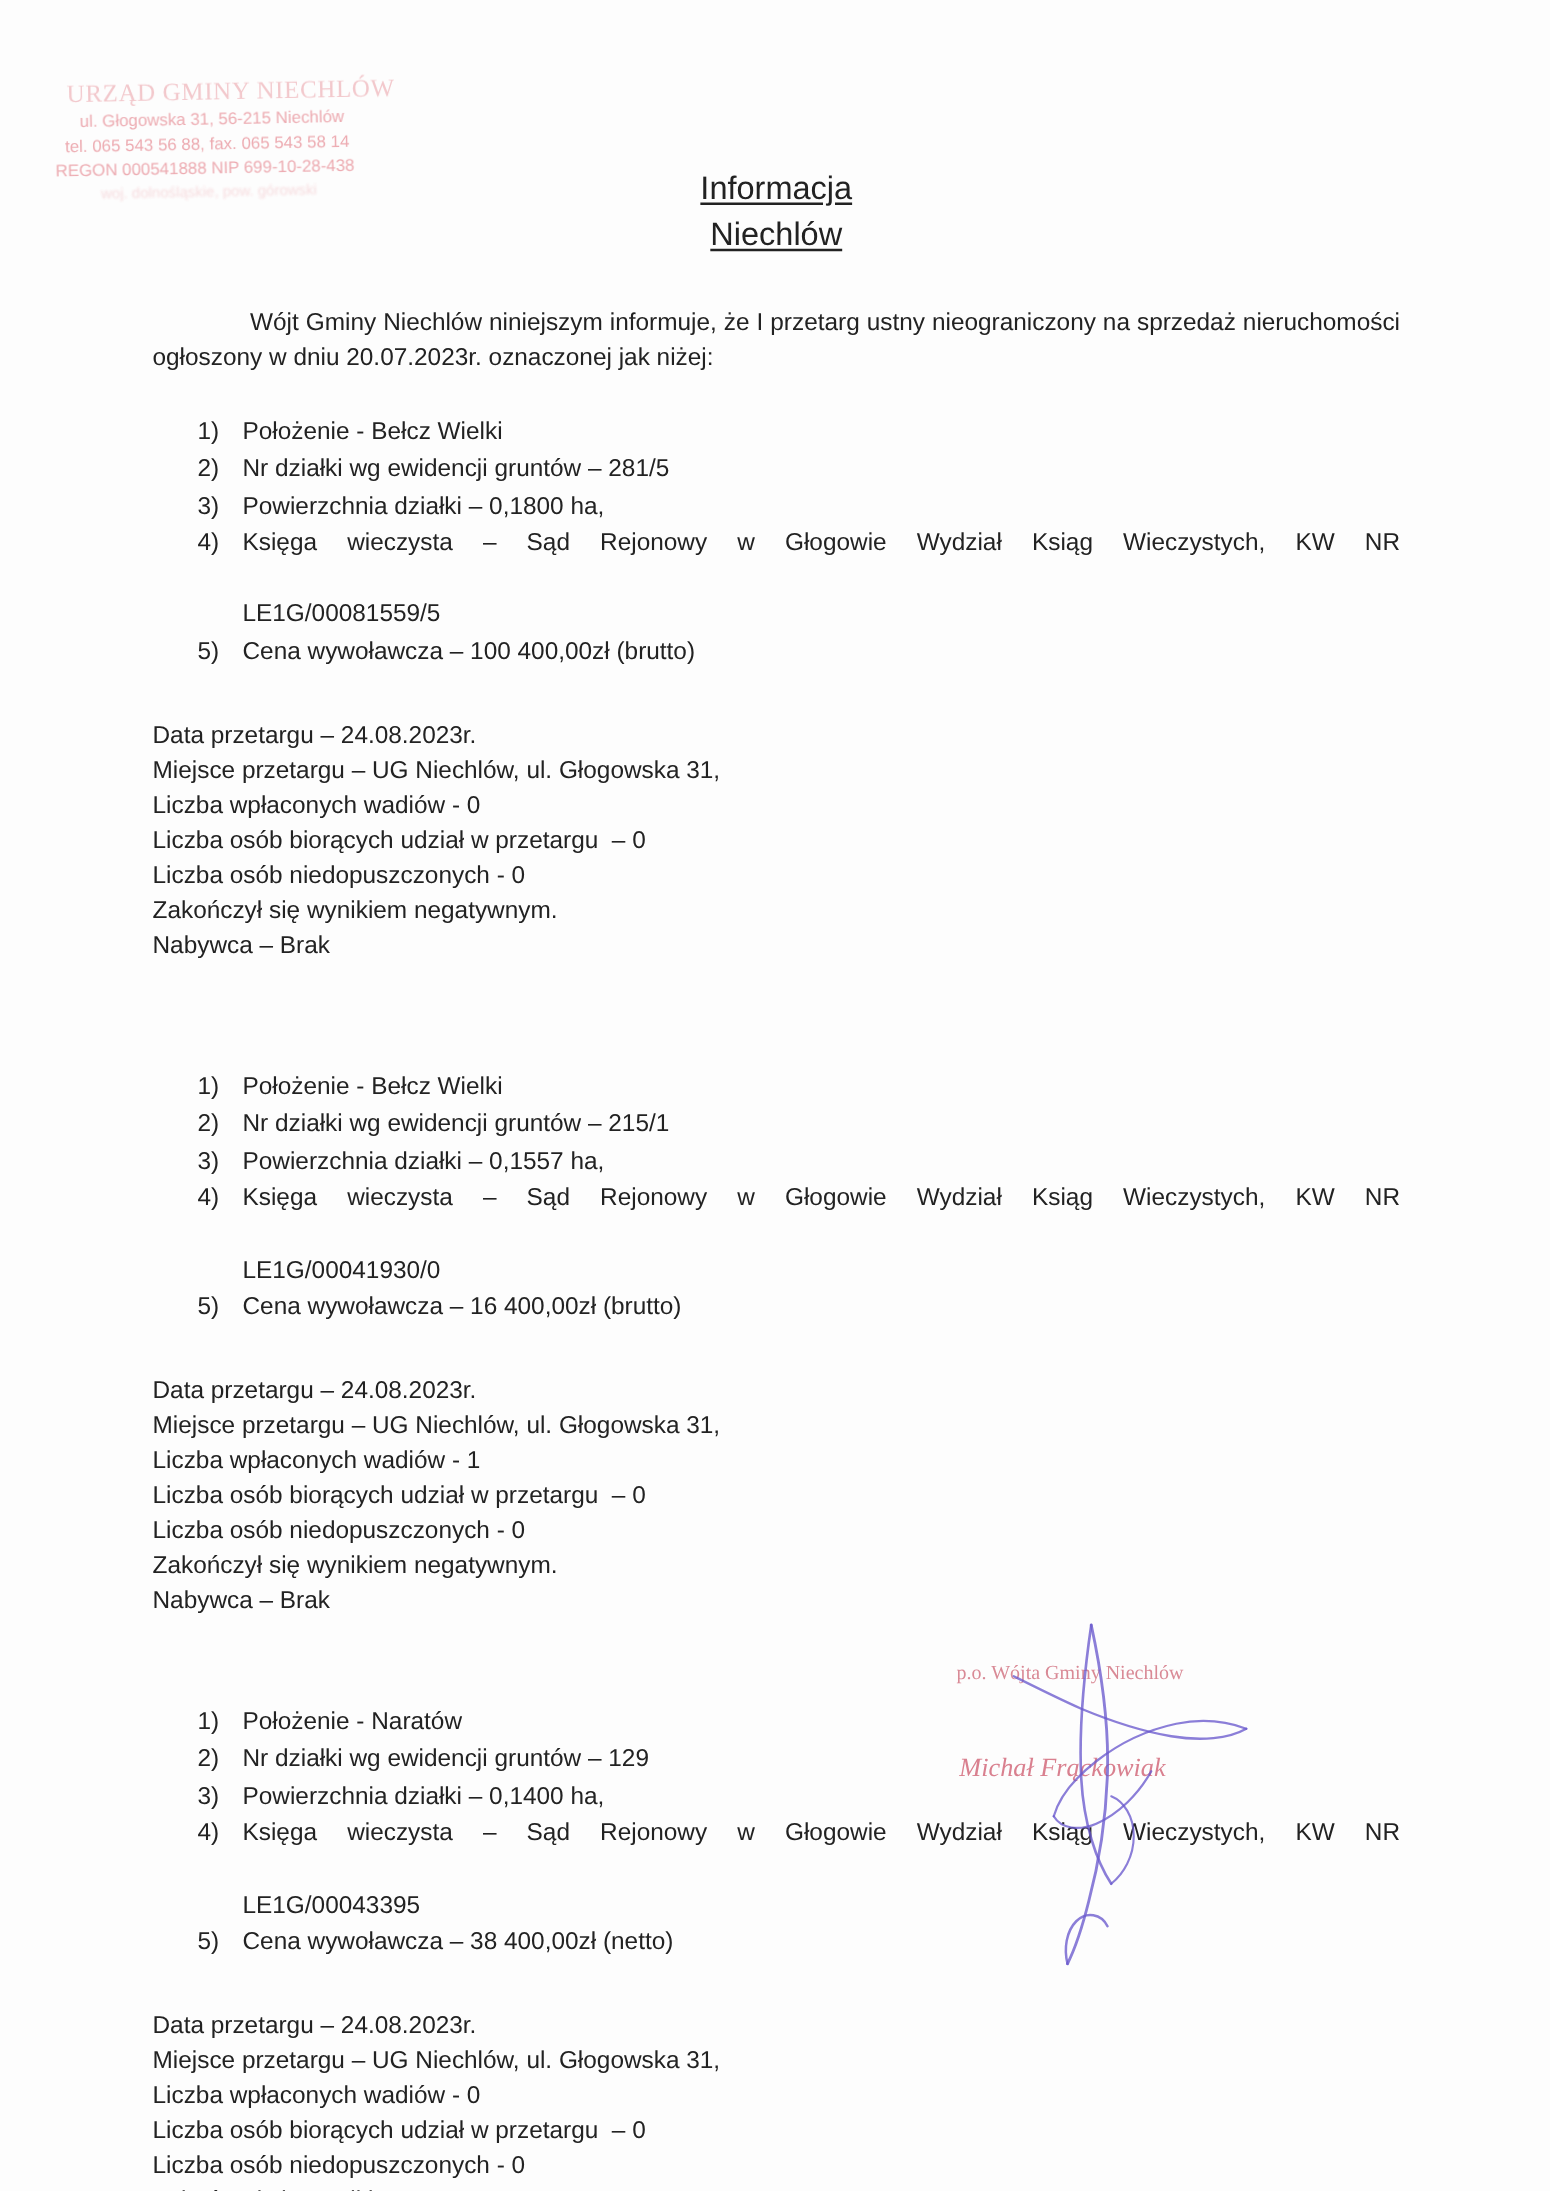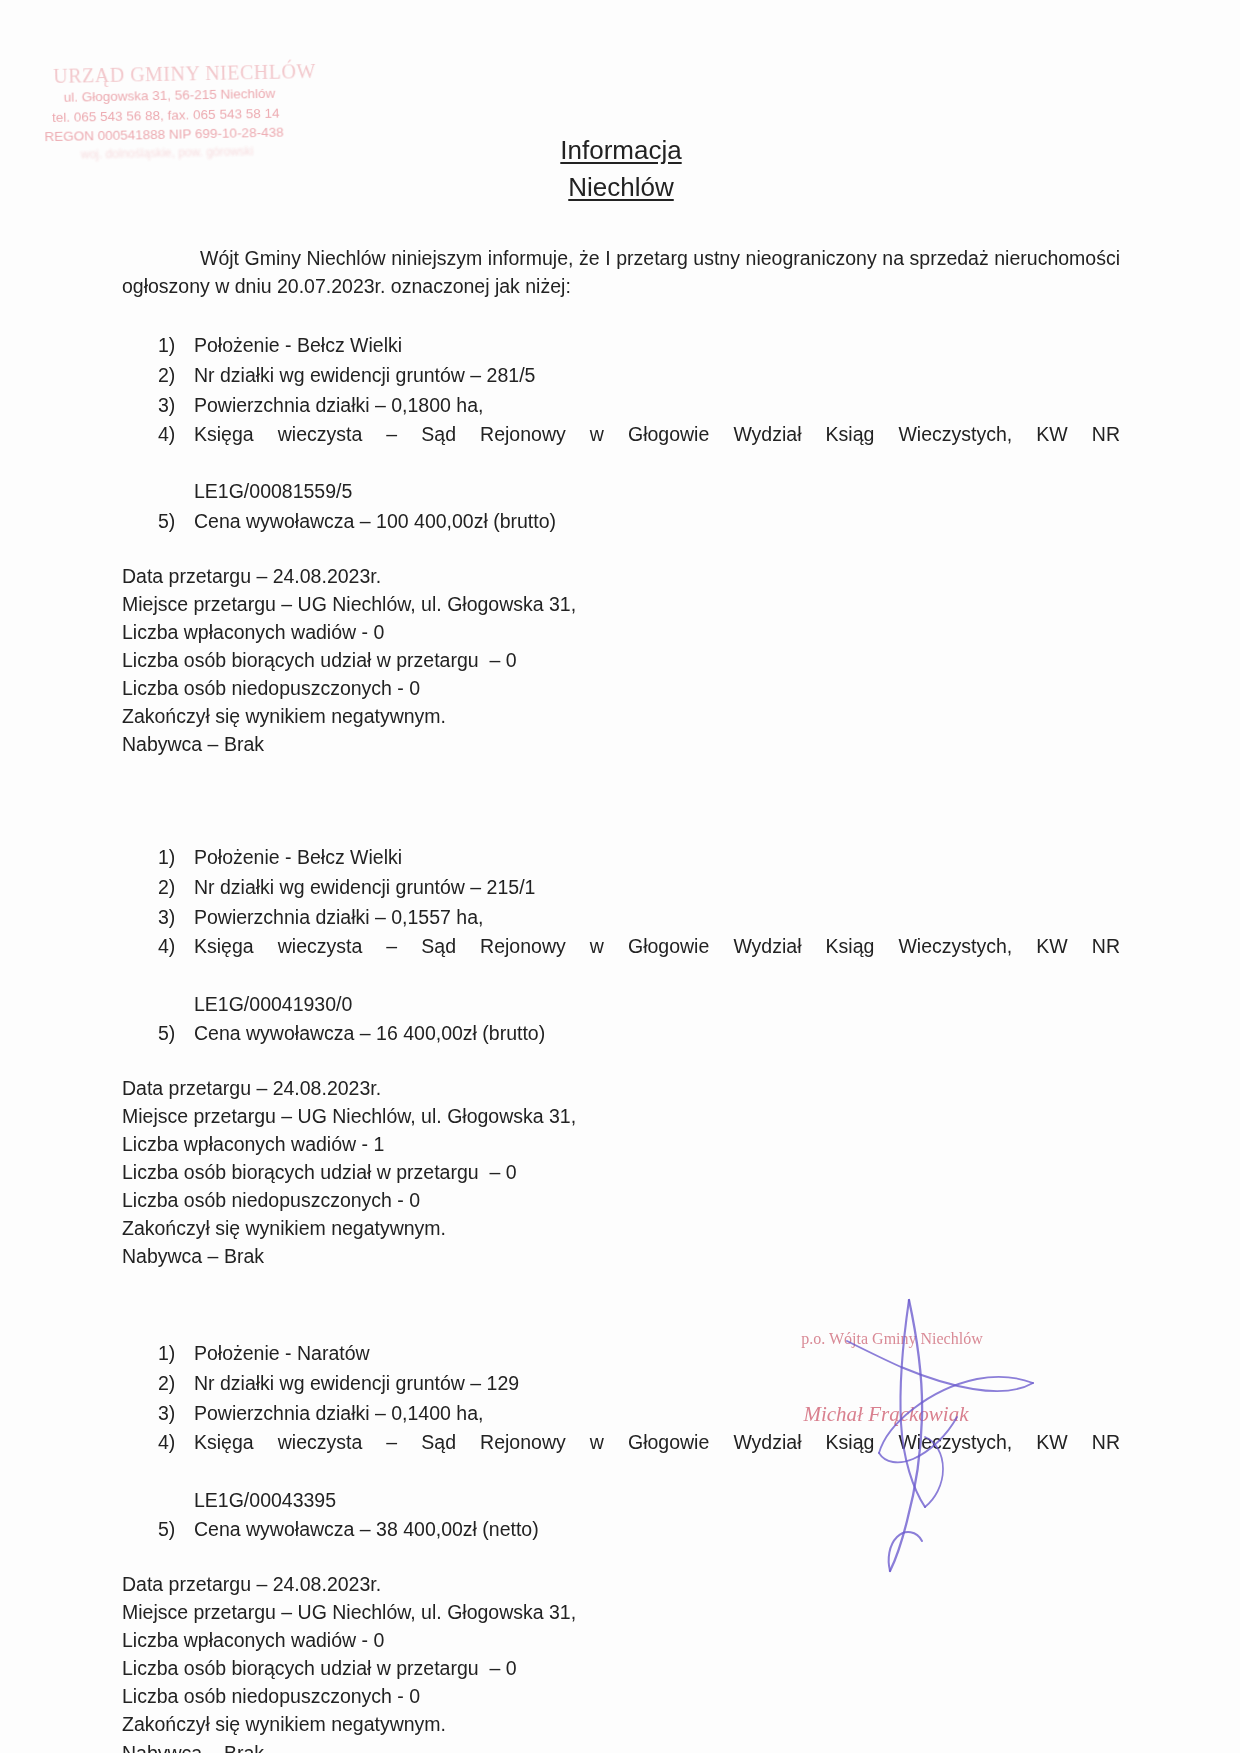--- a/index.html
+++ b/index.html
@@ -113,33 +113,33 @@
     width: 100%;
   }
   .lot-list li .lead {
     display: block;
   }
   .lot-list li .cont {
     display: block;
   }
 
   .details {
-    margin-top: 26px;
+    margin-top: 38px;
     font-size: 19.5px;
     line-height: 1.44;
   }
   .details .row { display: block; white-space: pre; }
 
   .gap-lg { height: 54px; }
   .gap-md { height: 38px; }
 
   
   .signature-area {
     position: absolute;
-    left: 736px;
+    left: 700px;
     top: 1255px;
     width: 420px;
     height: 330px;
   }
   .sig-caption {
     position: absolute;
     left: 26px;
     top: 75px;
     width: 260px;
     text-align: center;

